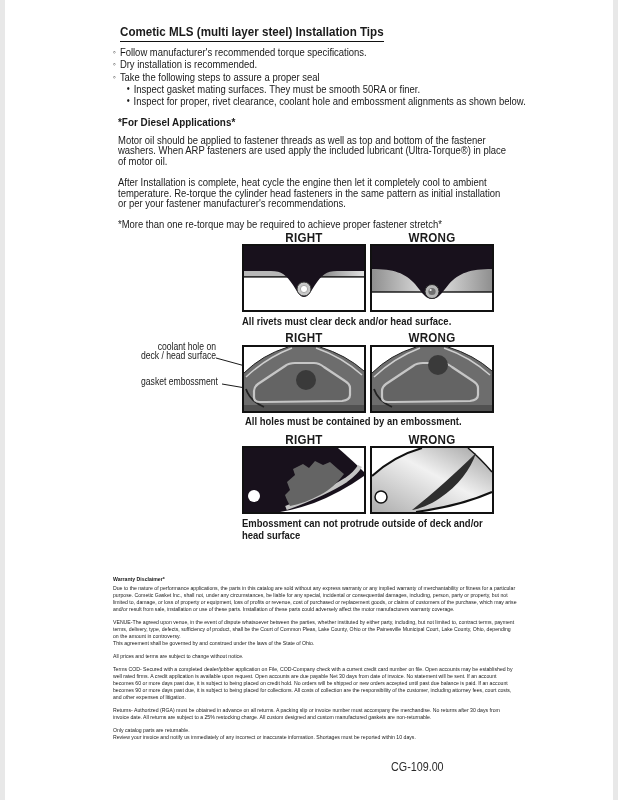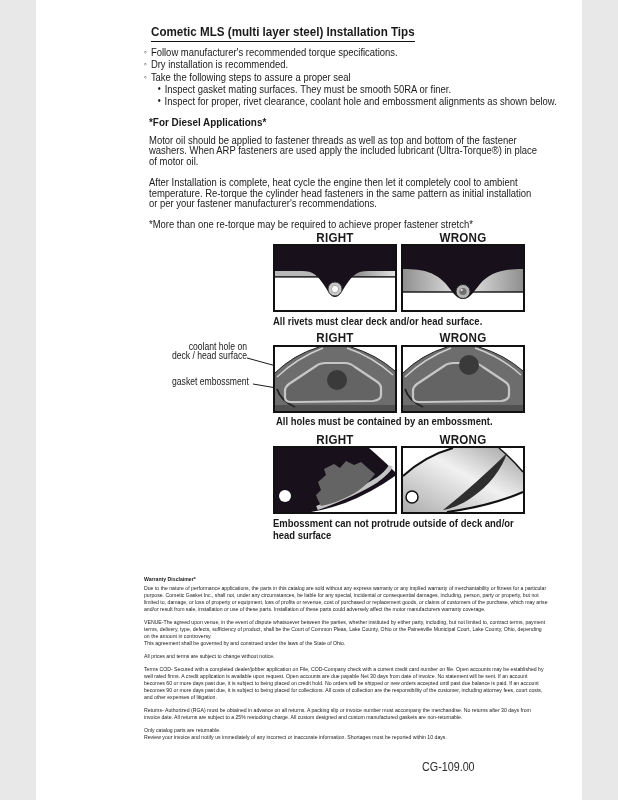--- a/index.html
+++ b/index.html
@@ -1,16 +1,16 @@
 <!DOCTYPE html>
 <html><head>
 <meta charset="utf-8">
 <style>
   html,body{margin:0;padding:0;background:#e8e8e8;}
-  .page{position:relative;width:546px;height:800px;background:#ffffff;margin:0 auto;
+  .page{position:relative;width:608px;height:800px;background:#ffffff;margin:0 auto;
         font-family:"Liberation Sans","DejaVu Sans",sans-serif;color:#1a1a1a;overflow:hidden;}
   .abs{position:absolute;}
   
   .sq{transform:scaleX(0.86);transform-origin:0 0;}
   .sqc{transform:scaleX(0.86);transform-origin:50% 0;}
   .sqr{transform:scaleX(0.86);transform-origin:100% 0;}
 
   .title{left:115px;top:24px;font-size:13.5px;font-weight:bold;white-space:nowrap;
          border-bottom:1.5px solid #111;padding-bottom:2px;}
 

